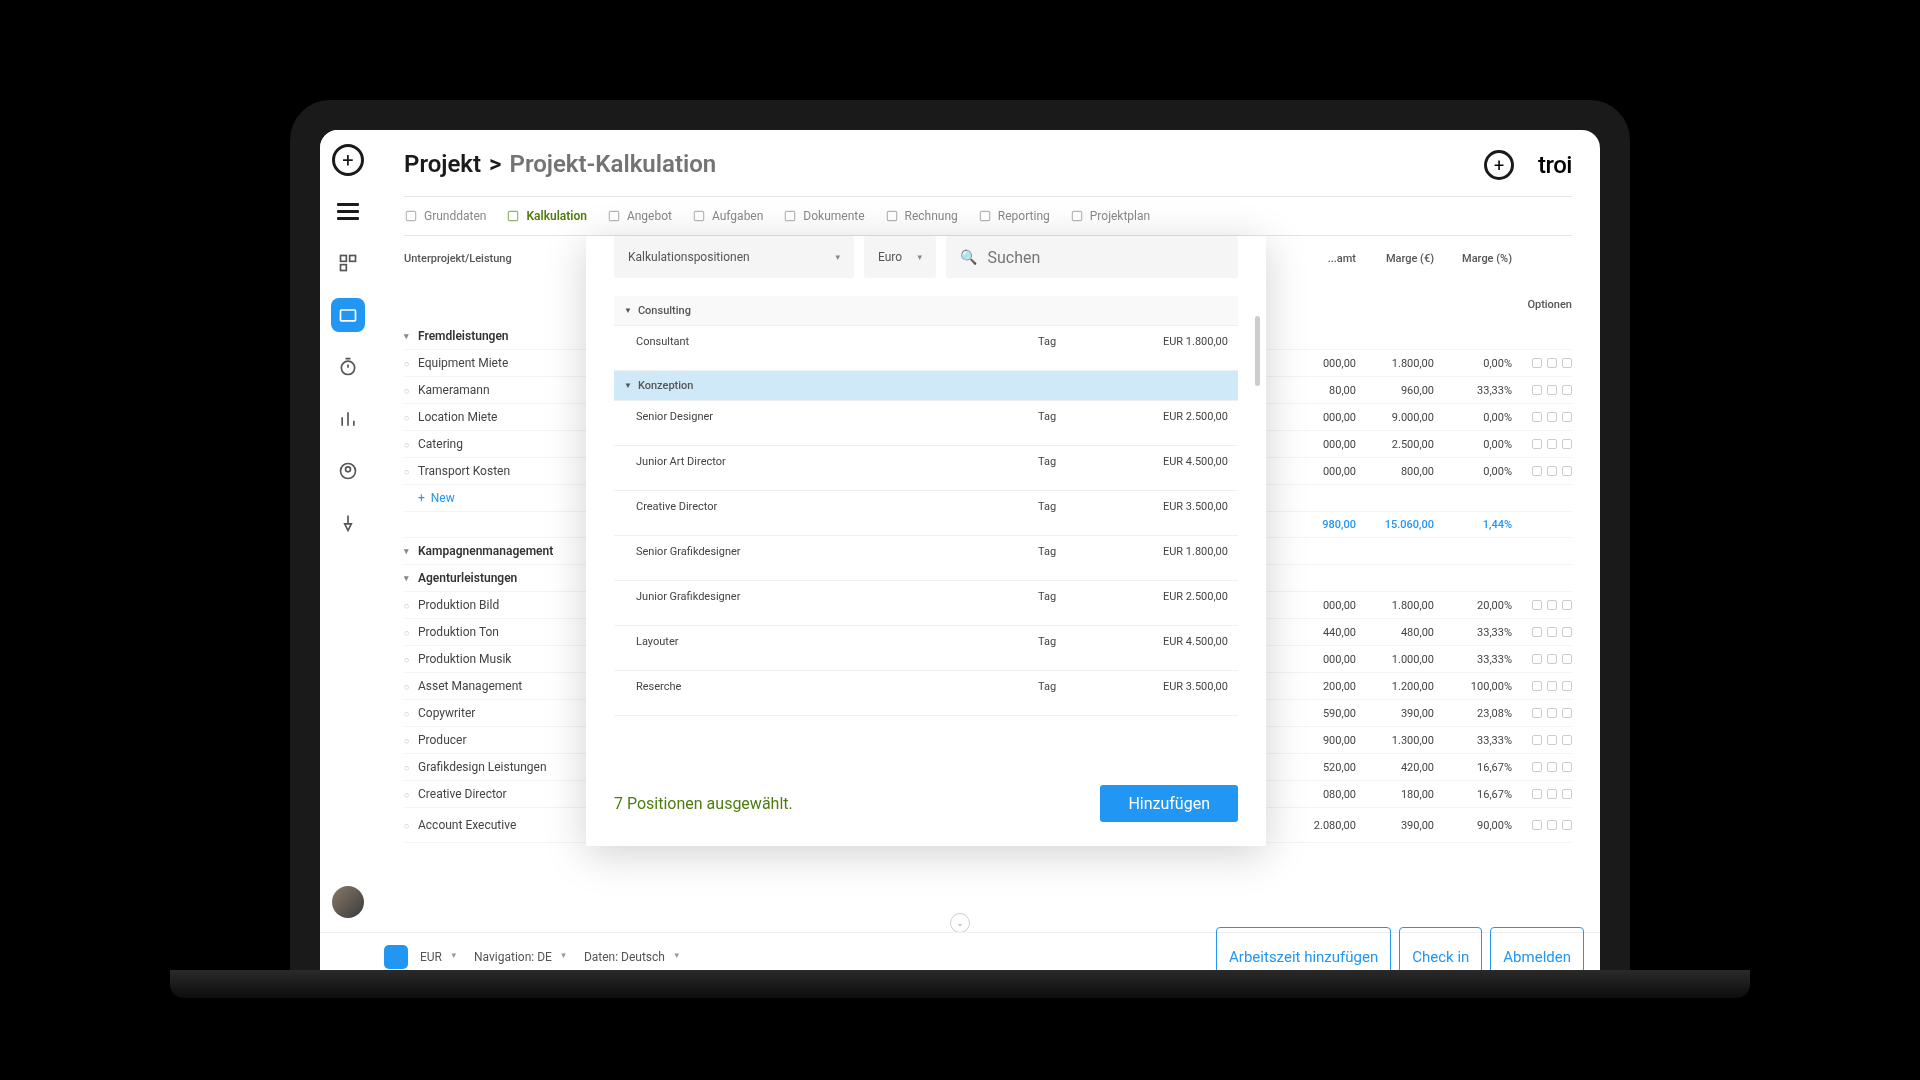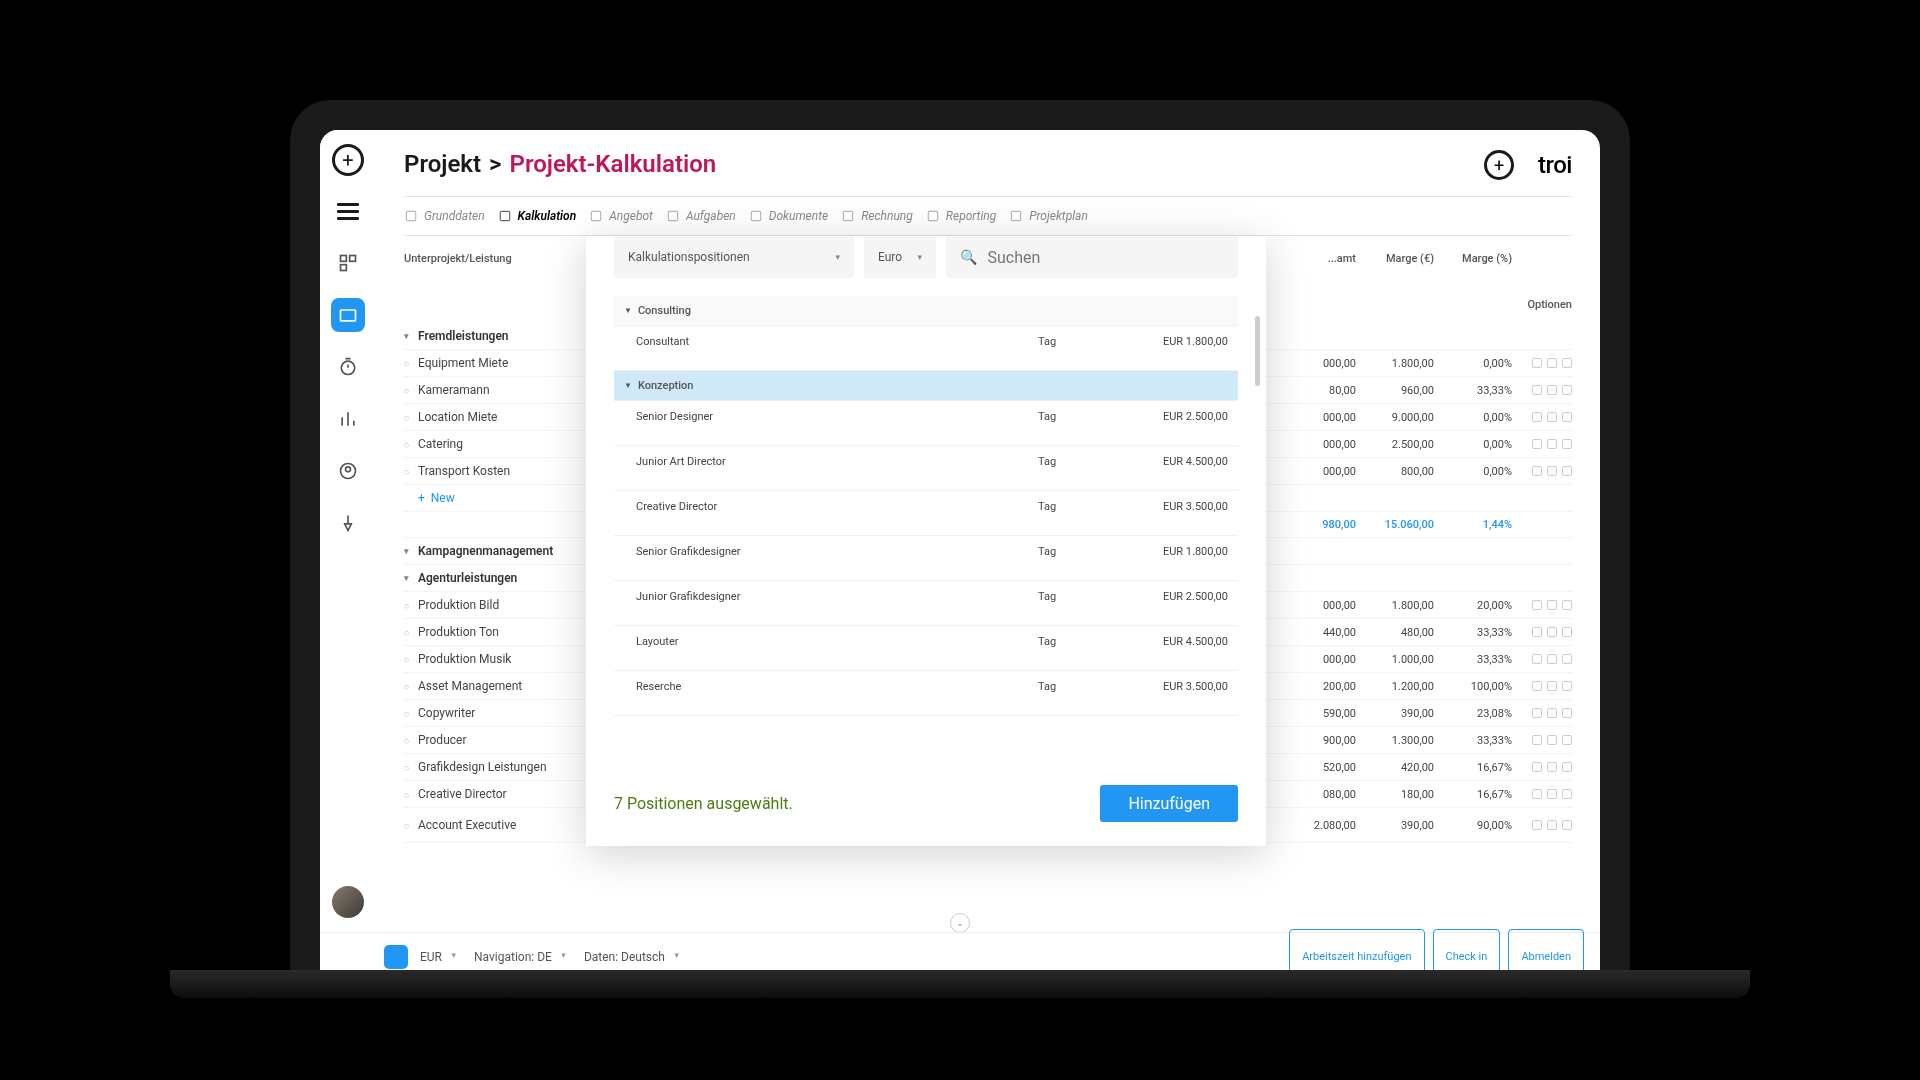--- a/index.html
+++ b/index.html
@@ -12,28 +12,28 @@
 .logo-icon{width:32px;height:32px;border:3px solid #1a1a1a;border-radius:50%;display:flex;align-items:center;justify-content:center;font-size:20px;font-weight:300;position:relative;}
 .logo-icon::before{content:"+";color:#1a1a1a;font-weight:400;}
 .nav-icon{width:34px;height:34px;display:flex;align-items:center;justify-content:center;color:#555;border-radius:8px;cursor:pointer;}
 .nav-icon.active{background:#2196F3;color:#fff;}
 .nav-icon svg{width:20px;height:20px;}
 .hamburger{display:flex;flex-direction:column;gap:4px;}
 .hamburger span{width:22px;height:3px;background:#1a1a1a;border-radius:1px;}
 .avatar{width:32px;height:32px;border-radius:50%;background:linear-gradient(135deg,#8a7a6a,#3a3a3a);margin-top:auto;margin-bottom:14px;}
 .main{position:absolute;left:56px;right:0;top:0;bottom:48px;padding:20px 28px 0;overflow:hidden;}
 .breadcrumb{font-size:24px;font-weight:600;color:#1a1a1a;margin-bottom:18px;display:flex;align-items:center;gap:8px;}
-.breadcrumb .current{color:#be185d;}
+.breadcrumb .current{color:#737373;}
 .brand-logo{position:absolute;top:20px;right:28px;display:flex;align-items:center;gap:24px;}
 .brand-logo .mark{width:30px;height:30px;border:3px solid #1a1a1a;border-radius:50%;display:flex;align-items:center;justify-content:center;}
 .brand-logo .mark::before{content:"+";font-size:18px;}
 .brand-logo .text{font-size:24px;font-weight:500;letter-spacing:-.5px;}
-.tabs{display:flex;gap:13px;border-top:1px solid #e5e5e5;border-bottom:1px solid #e5e5e5;padding:12px 0;margin-bottom:12px;font-style:italic;}
+.tabs{display:flex;gap:20px;border-top:1px solid #e5e5e5;border-bottom:1px solid #e5e5e5;padding:12px 0;margin-bottom:12px;}
 .tab{display:flex;align-items:center;gap:6px;font-size:12px;color:#888;cursor:pointer;}
-.tab.active{color:#000000;font-weight:600;}
+.tab.active{color:#4d7c0f;font-weight:600;}
 .tab-icon{width:14px;height:14px;opacity:.6;}
 .table-header{display:flex;font-size:11px;color:#555;font-weight:500;padding:4px 0 12px;}
 .th-name{flex:0 0 220px;}
 .th-spacer{flex:1;}
 .th-num{flex:0 0 78px;text-align:right;}
 .th-opt{flex:0 0 60px;text-align:right;margin-top:46px;}
 .rows{font-size:12px;color:#444;}
 .row{display:flex;align-items:center;padding:6px 0;border-bottom:1px solid #f4f4f4;}
 .row.group{font-weight:600;color:#333;}
 .row .toggle{width:14px;font-size:9px;color:#888;}
@@ -53,21 +53,21 @@
 .row.totals .name{color:#888;}
 .row .plus{color:#2196F3;margin-right:6px;}
 .row.new{color:#2196F3;}
 .scroll-handle{position:absolute;bottom:47px;left:50%;transform:translateX(-50%);width:20px;height:20px;border:1px solid #ccc;border-radius:50%;background:#fff;display:flex;align-items:center;justify-content:center;font-size:9px;color:#999;}
 .footer{position:absolute;bottom:0;left:0;right:0;height:48px;background:#fff;border-top:1px solid #eee;display:flex;align-items:center;padding:0 16px 0 64px;gap:18px;font-size:12px;}
 .footer .ftoggle{width:24px;height:24px;background:#2196F3;border-radius:5px;position:absolute;left:64px;}
 .footer .fcur{margin-left:36px;color:#555;}
 .footer .fdrop{color:#555;position:relative;padding-right:14px;}
 .footer .fdrop::after{content:"▾";position:absolute;right:0;font-size:9px;color:#999;}
 .footer .fbtns{margin-left:auto;display:flex;gap:8px;}
-.footer .fbtn{border:1px solid #2196F3;color:#2196F3;padding:20px 12px;border-radius:4px;font-size:11px;cursor:pointer;}
+.footer .fbtn{border:1px solid #2196F3;color:#2196F3;padding:20px 12px;border-radius:4px;font-size:15px;cursor:pointer;}
 
 .modal{position:absolute;top:106px;left:210px;width:680px;height:610px;background:#fff;box-shadow:0 8px 40px rgba(0,0,0,.18);display:flex;flex-direction:column;}
 .modal-head{padding:24px 28px 16px;display:flex;align-items:center;}
 .modal-title{font-size:19px;font-weight:600;color:#1a1a1a;}
 .modal-close{margin-left:auto;font-size:20px;color:#333;cursor:pointer;font-weight:300;}
 .modal-filters{display:flex;gap:10px;padding:0 28px 18px;}
 .filter{background:#f5f5f5;border-radius:3px;height:42px;display:flex;align-items:center;padding:0 14px;font-size:12px;color:#555;position:relative;}
 .filter.wide{flex:0 0 240px;}
 .filter.med{flex:0 0 72px;}
 .filter.search{flex:1;}

